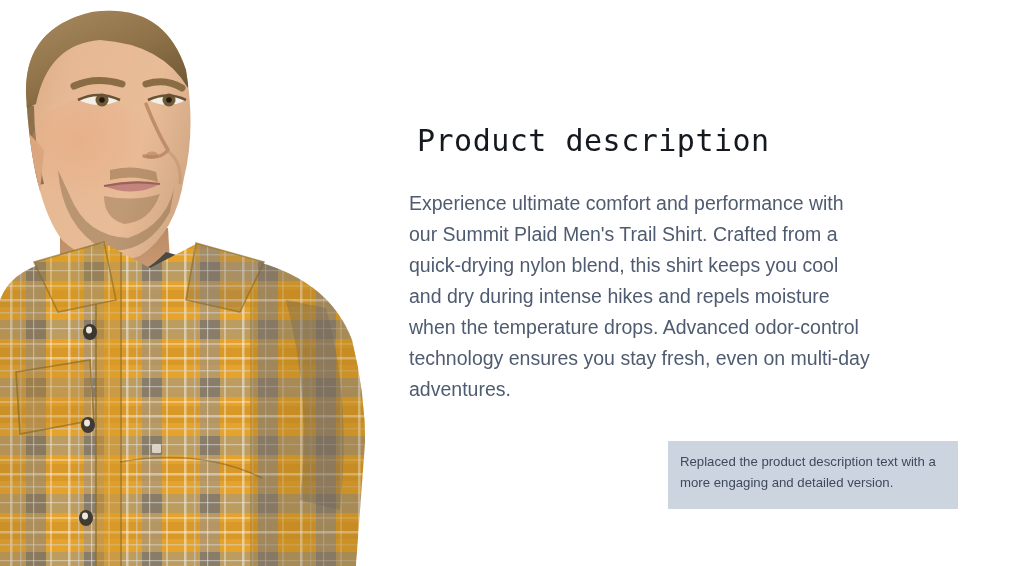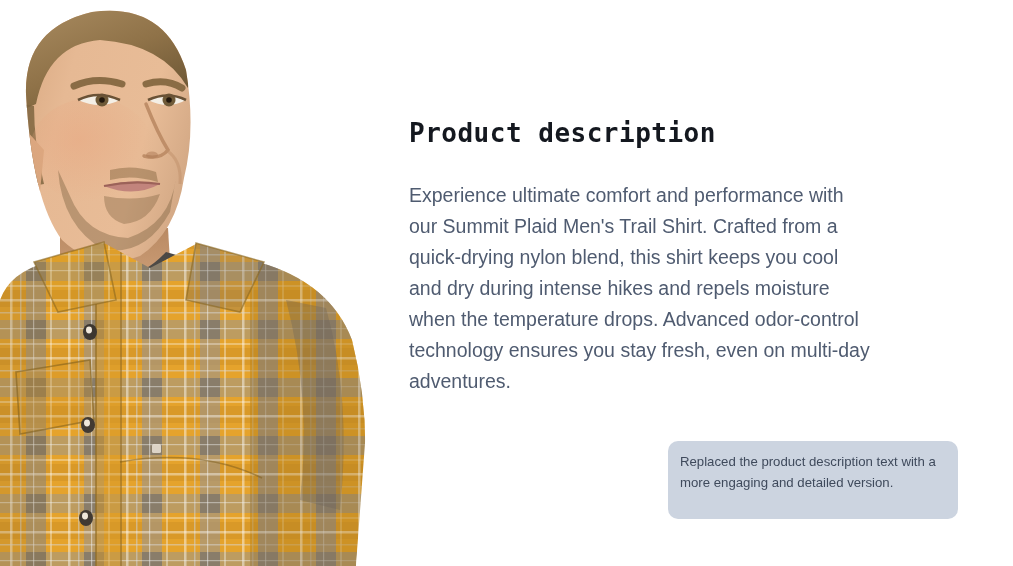--- a/index.html
+++ b/index.html
@@ -29,47 +29,47 @@
 
   
   #description-panel {
     position: absolute;
     left: 405px;
     top: 112px;
     width: 470px;
   }
   #description-heading {
     font-family: "DejaVu Sans Mono", "Liberation Mono", monospace;
-    font-size: 26px;
-    font-weight: 700;
+    font-size: 30px;
+    font-weight: 400;
     letter-spacing: 0.5px;
     color: #14181f;
-    margin: 4px;
+    margin: 12px;
     line-height: 34px;
     white-space: nowrap;
   }
   #description-body {
     margin: 4px;
     margin-top: 30px;
     font-family: "Liberation Sans", sans-serif;
     font-size: 19.5px;
     line-height: 31px;
     color: #4f5b70;
     width: 466px;
   }
 
   
   #annotation-callout {
     position: absolute;
     left: 668px;
     top: 441px;
     width: 290px;
-    height: 78px;
+    height: 68px;
     background: #ccd4e0;
-    border-radius: 10px;
+    border-radius: 1px;
     box-sizing: border-box;
     padding: 11px 16px 12px 12px;
   }
   #annotation-text {
     margin: 0;
     font-family: "Liberation Sans", sans-serif;
     font-size: 13.2px;
     line-height: 20.5px;
     color: #3f4a5c;
   }

